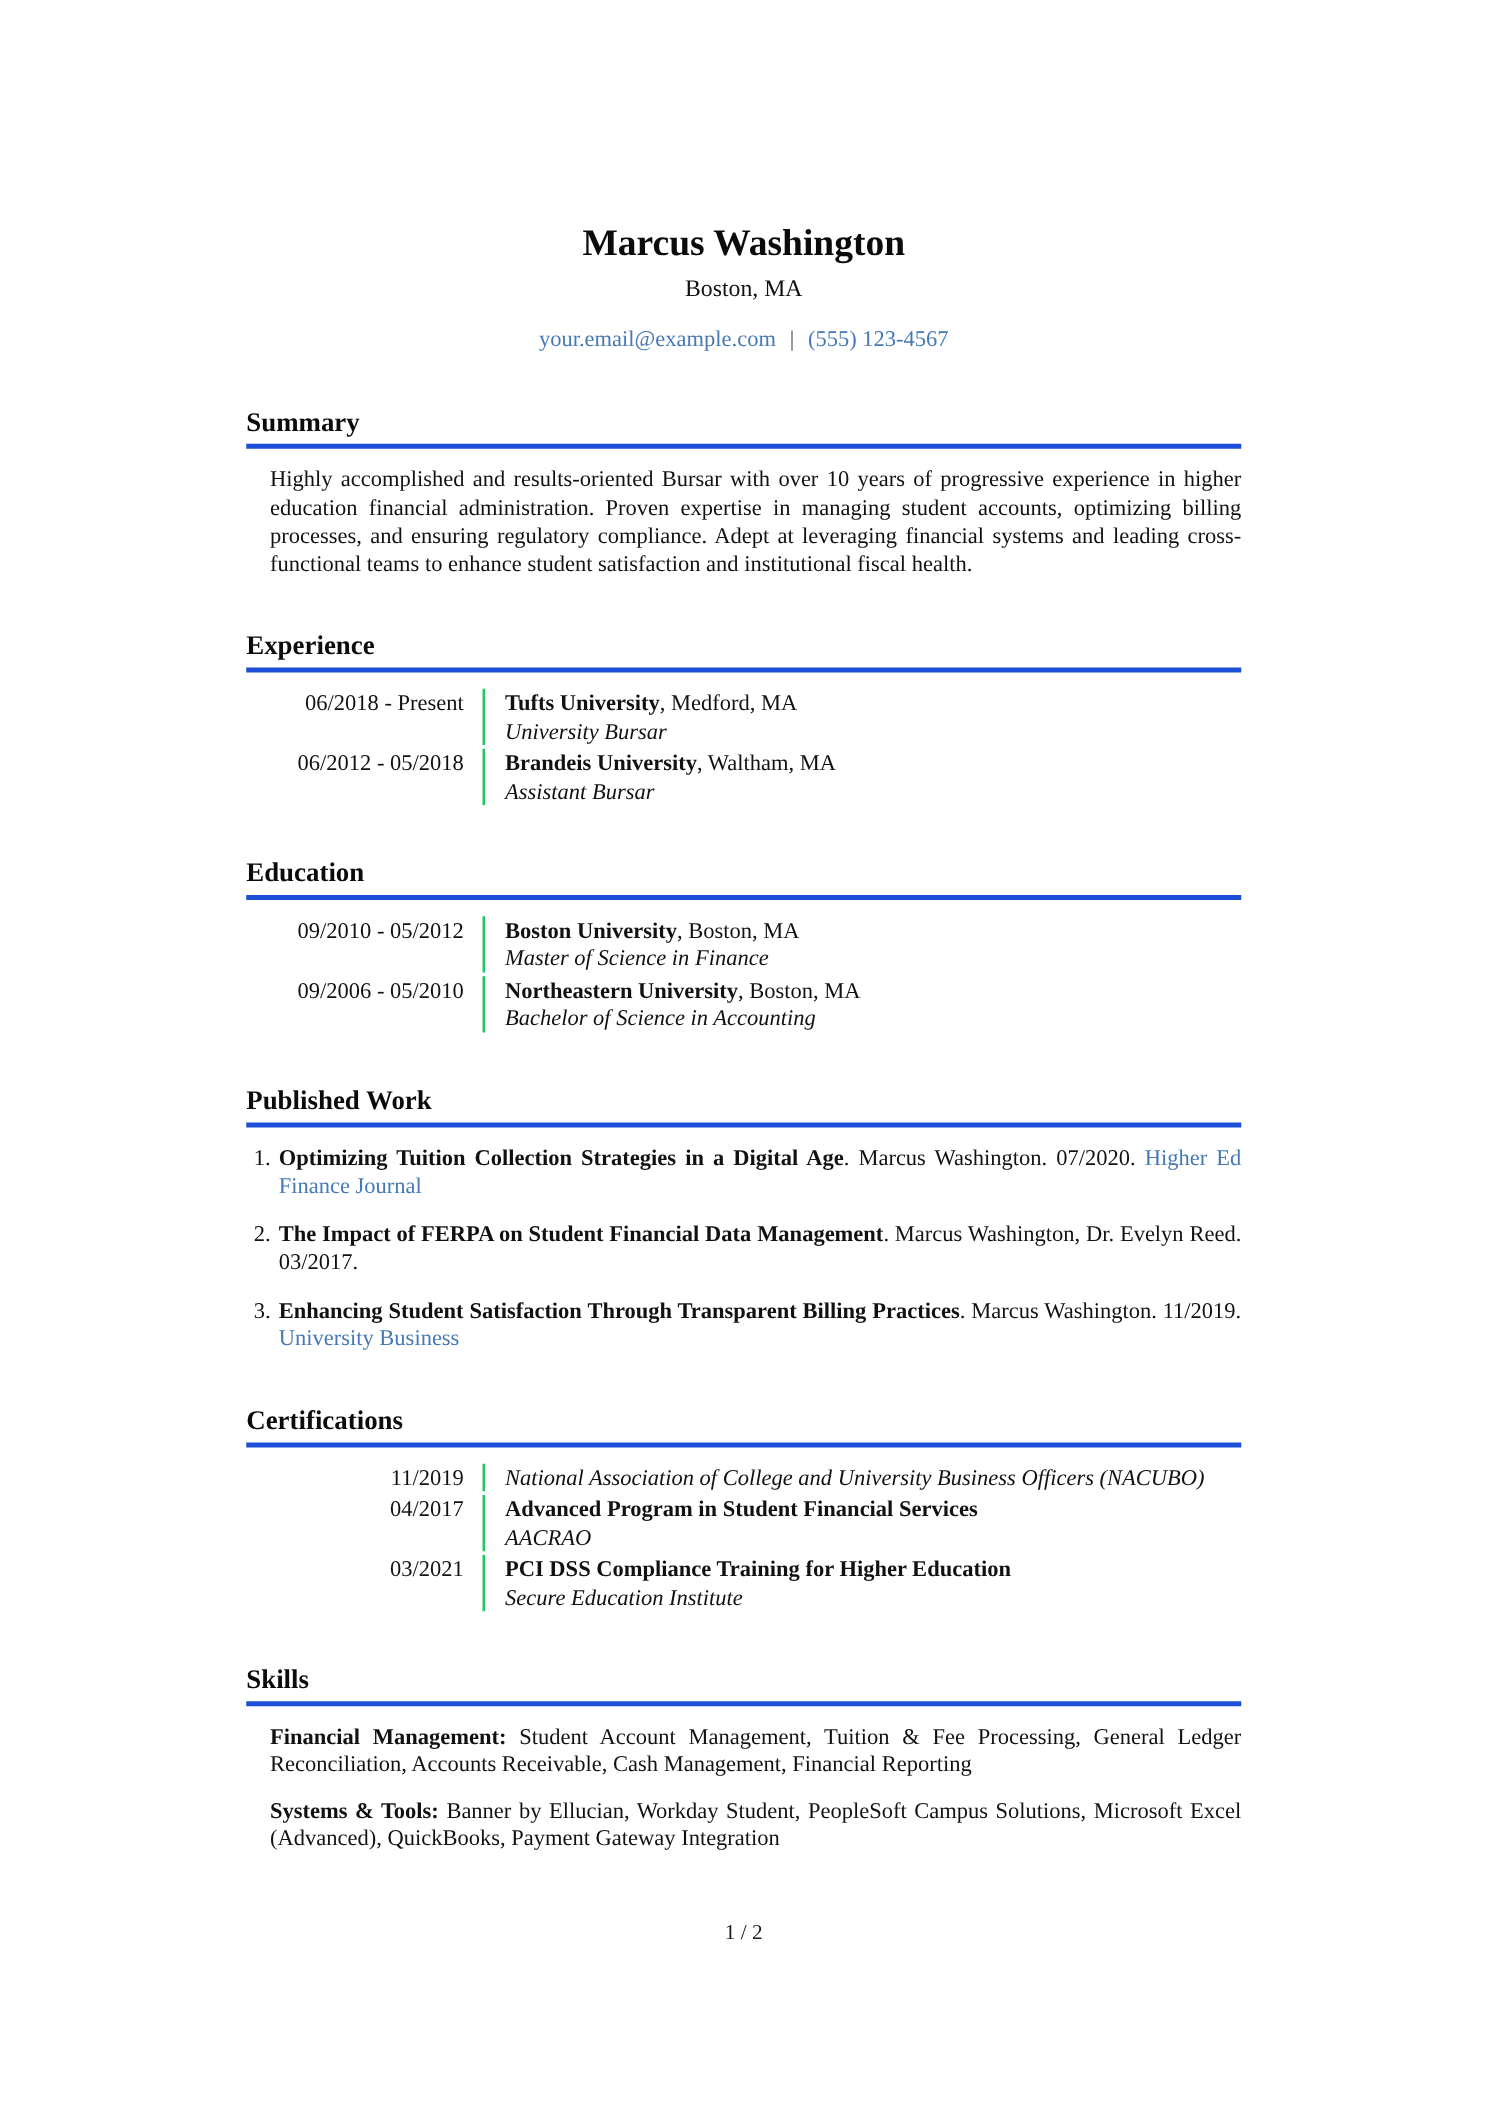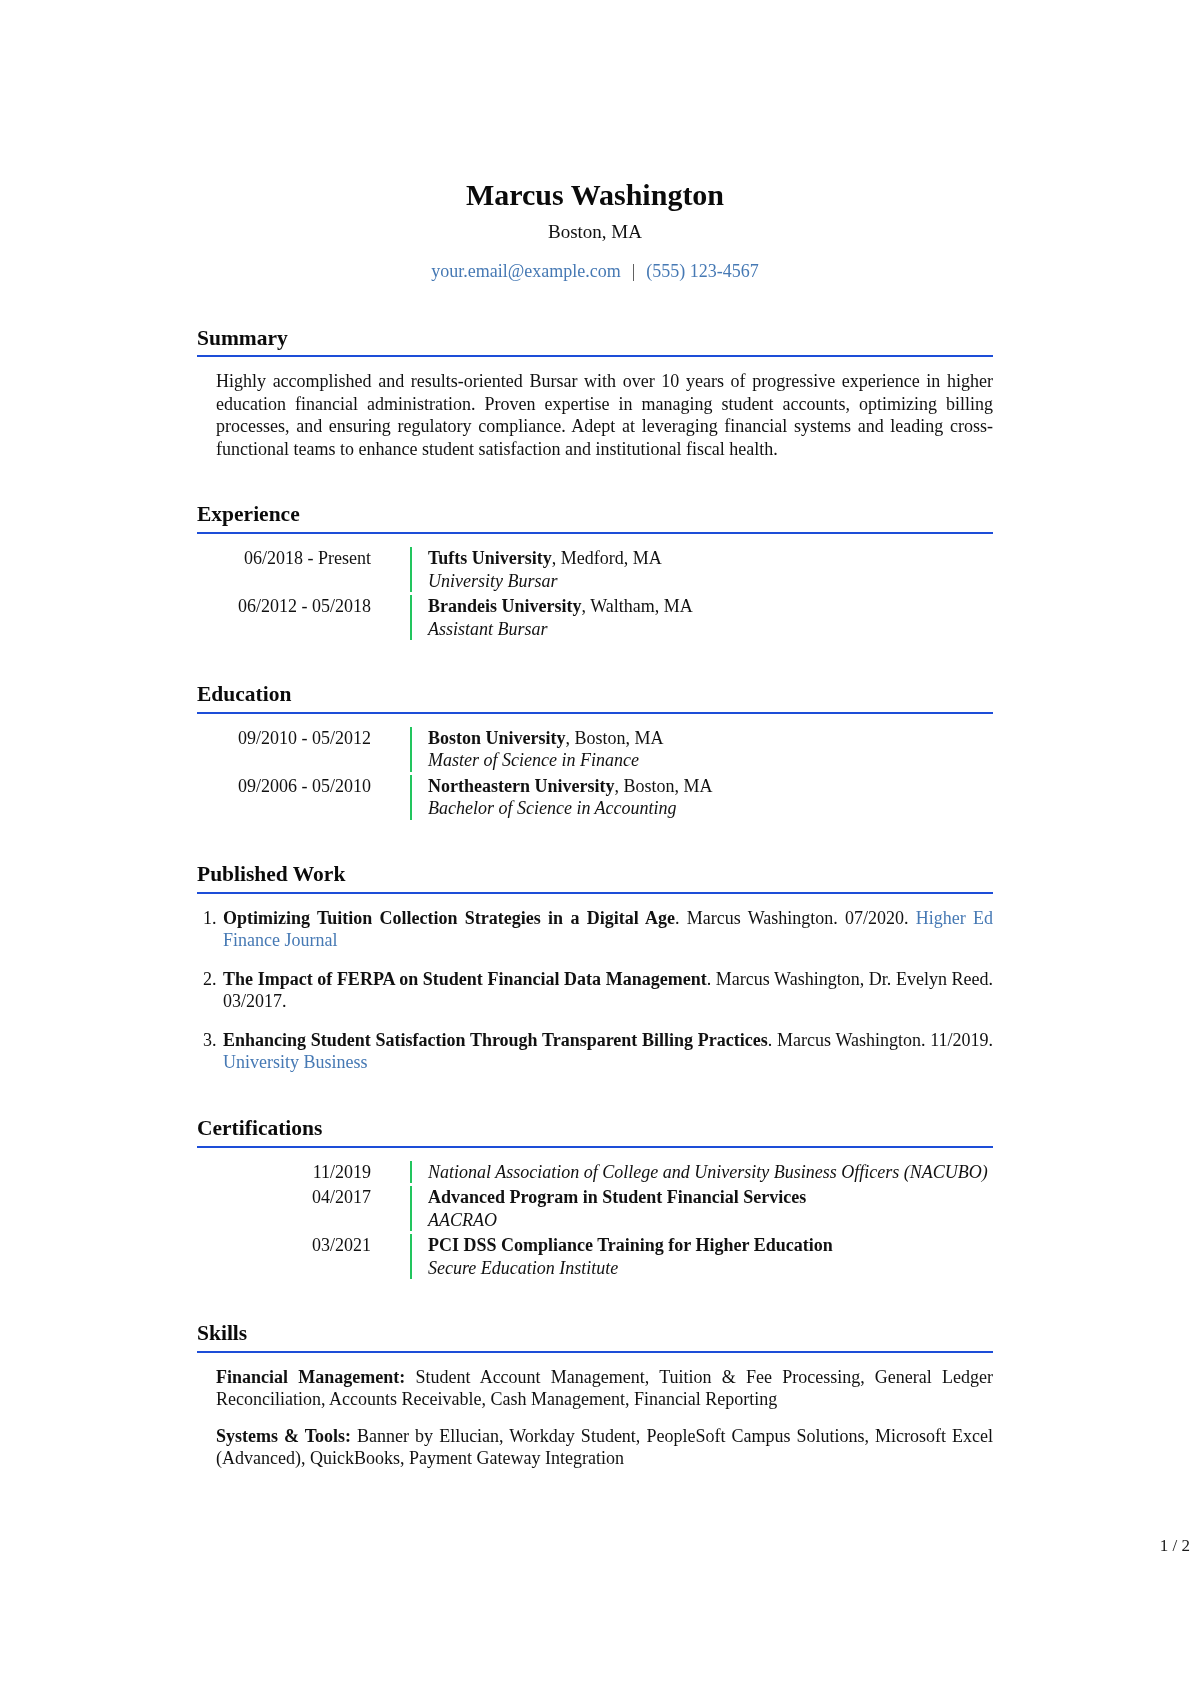--- a/index.html
+++ b/index.html
@@ -24,32 +24,32 @@
     color: #0b0b0b;
   }
   .location { font-size: 19px; margin-top: 6px; line-height: 1.3; }
   .contact { font-size: 18px; margin-top: 16px; line-height: 1.3; }
   a.link { color: #4679b4; text-decoration: none; cursor: pointer; }
   .sep { color: #4f4f4f; margin: 0 11px; }
   
   section h2 {
     font-size: 21.5px; font-weight: 700; line-height: 1.2;
     color: #0b0b0b;
-    border-bottom: 2px solid #1d4ed8;
+    border-bottom: 4px solid #1d4ed8;
     padding-bottom: 4px;
     margin: 42px 0 13px 0;
   }
   .body-text {
     font-size: 18px; line-height: 22.5px;
     text-align: justify; margin: 0;
   }
   .indent { margin-left: 19px; }
   
   .entry {
-    display: flex; font-size: 18px; line-height: 22.5px; gap: 24px;
+    display: flex; font-size: 18px; line-height: 22.5px;
   }
   .entry + .entry { margin-top: 3px; }
   .entry .dates {
     width: 174px; flex-shrink: 0; text-align: right;
   }
   .entry .details {
     margin-left: 15px; border-left: 2px solid #22c55e;
     padding-left: 16px; min-width: 0;
   }
   .line2 { white-space: nowrap; }
@@ -62,21 +62,21 @@
   }
   .pub-item:last-child { margin-bottom: 0; }
   .pub-item .num { width: 20px; flex-shrink: 0; }
   .pub-item .pub-text { text-align: justify; min-width: 0; }
   
   .skill-para { margin-bottom: 14px; }
   .skill-para:last-child { margin-bottom: 0; }
   
   .footer {
     position: absolute; top: 1536px; left: 0; width: 1190px;
-    text-align: right; font-size: 17px; color: #1a1a1a;
+    text-align: center; font-size: 17px; color: #1a1a1a;
   }
 </style>
 </head>
 <body>
 
 <div class="page">
 
   <header class="rheader">
     <h1>Marcus Washington</h1>
     <div class="location">Boston, MA</div>

